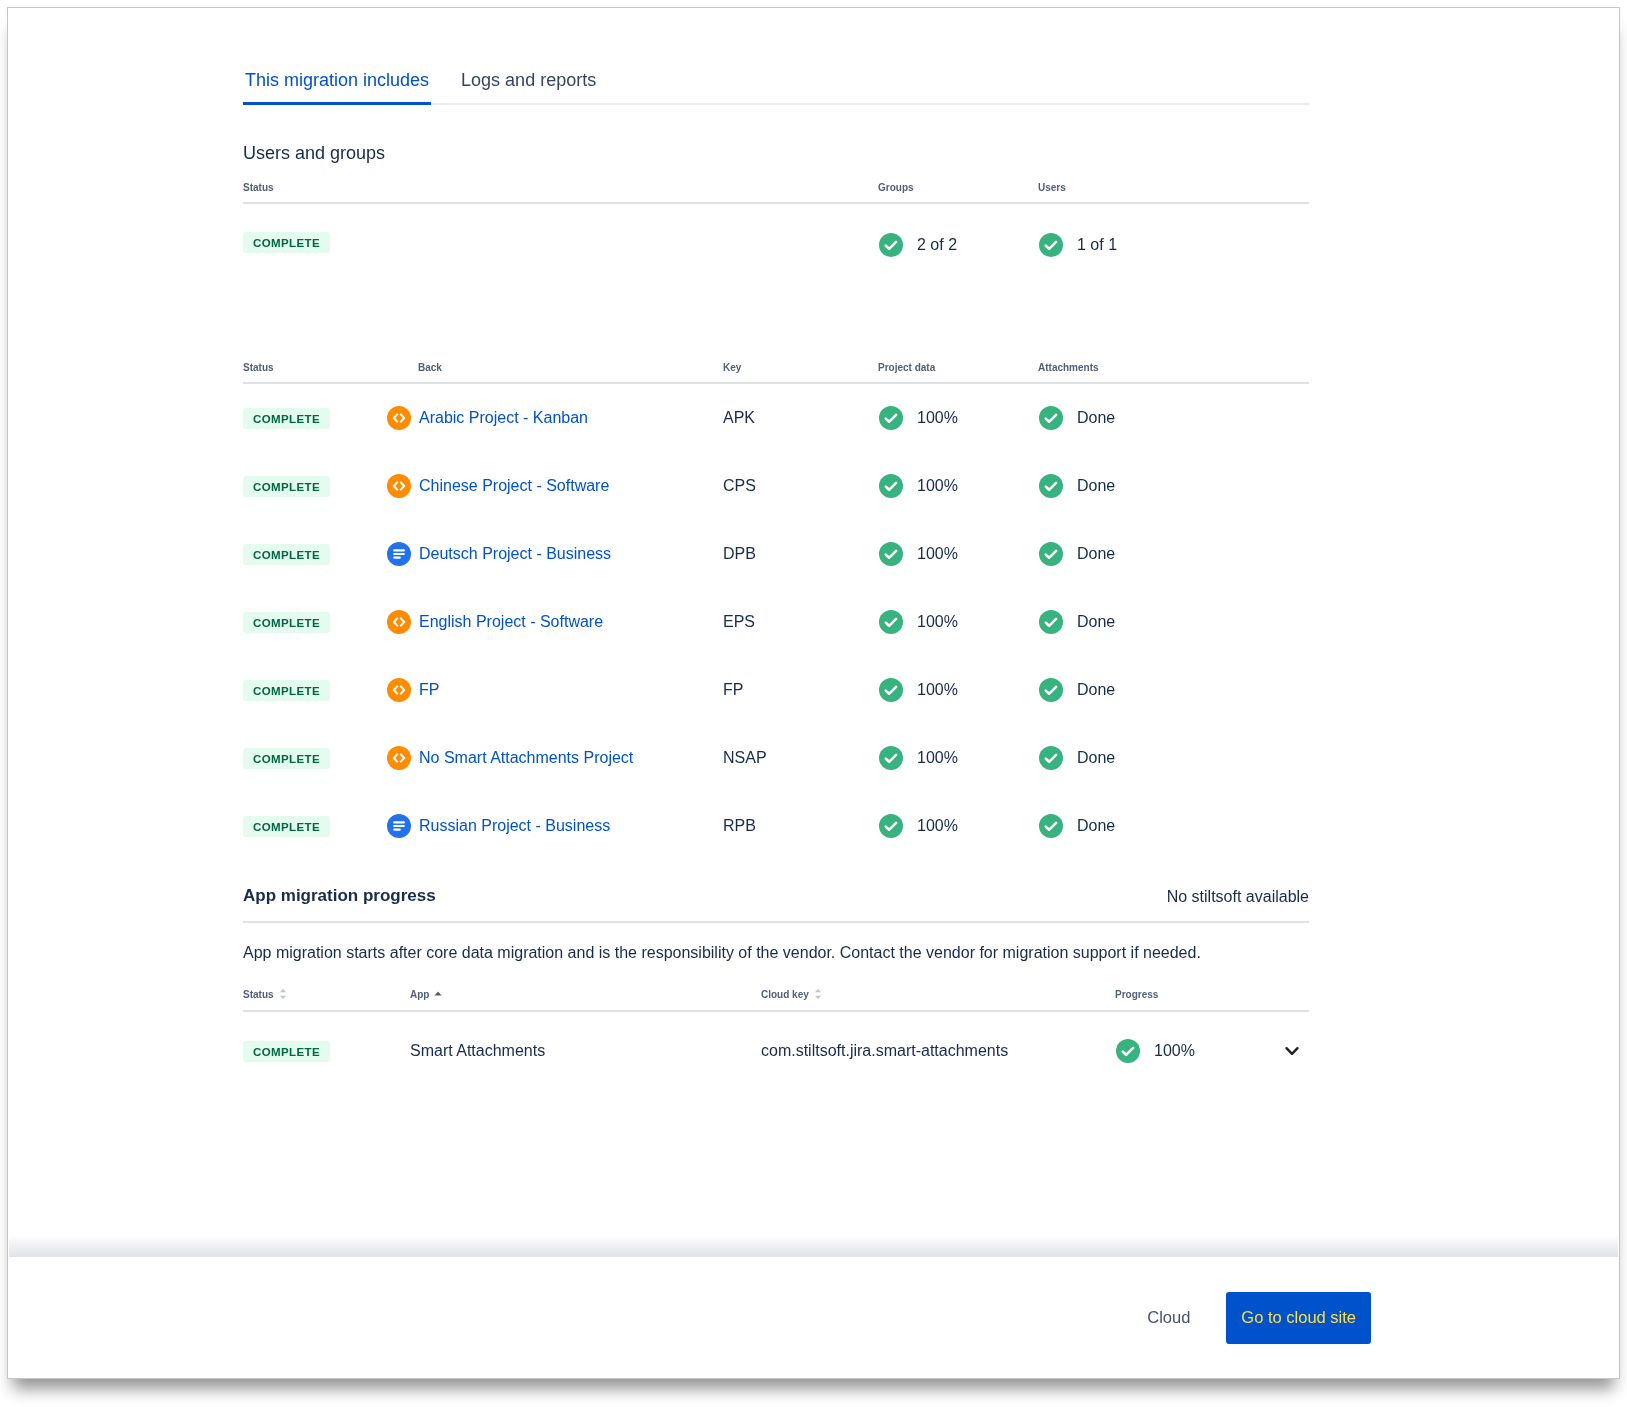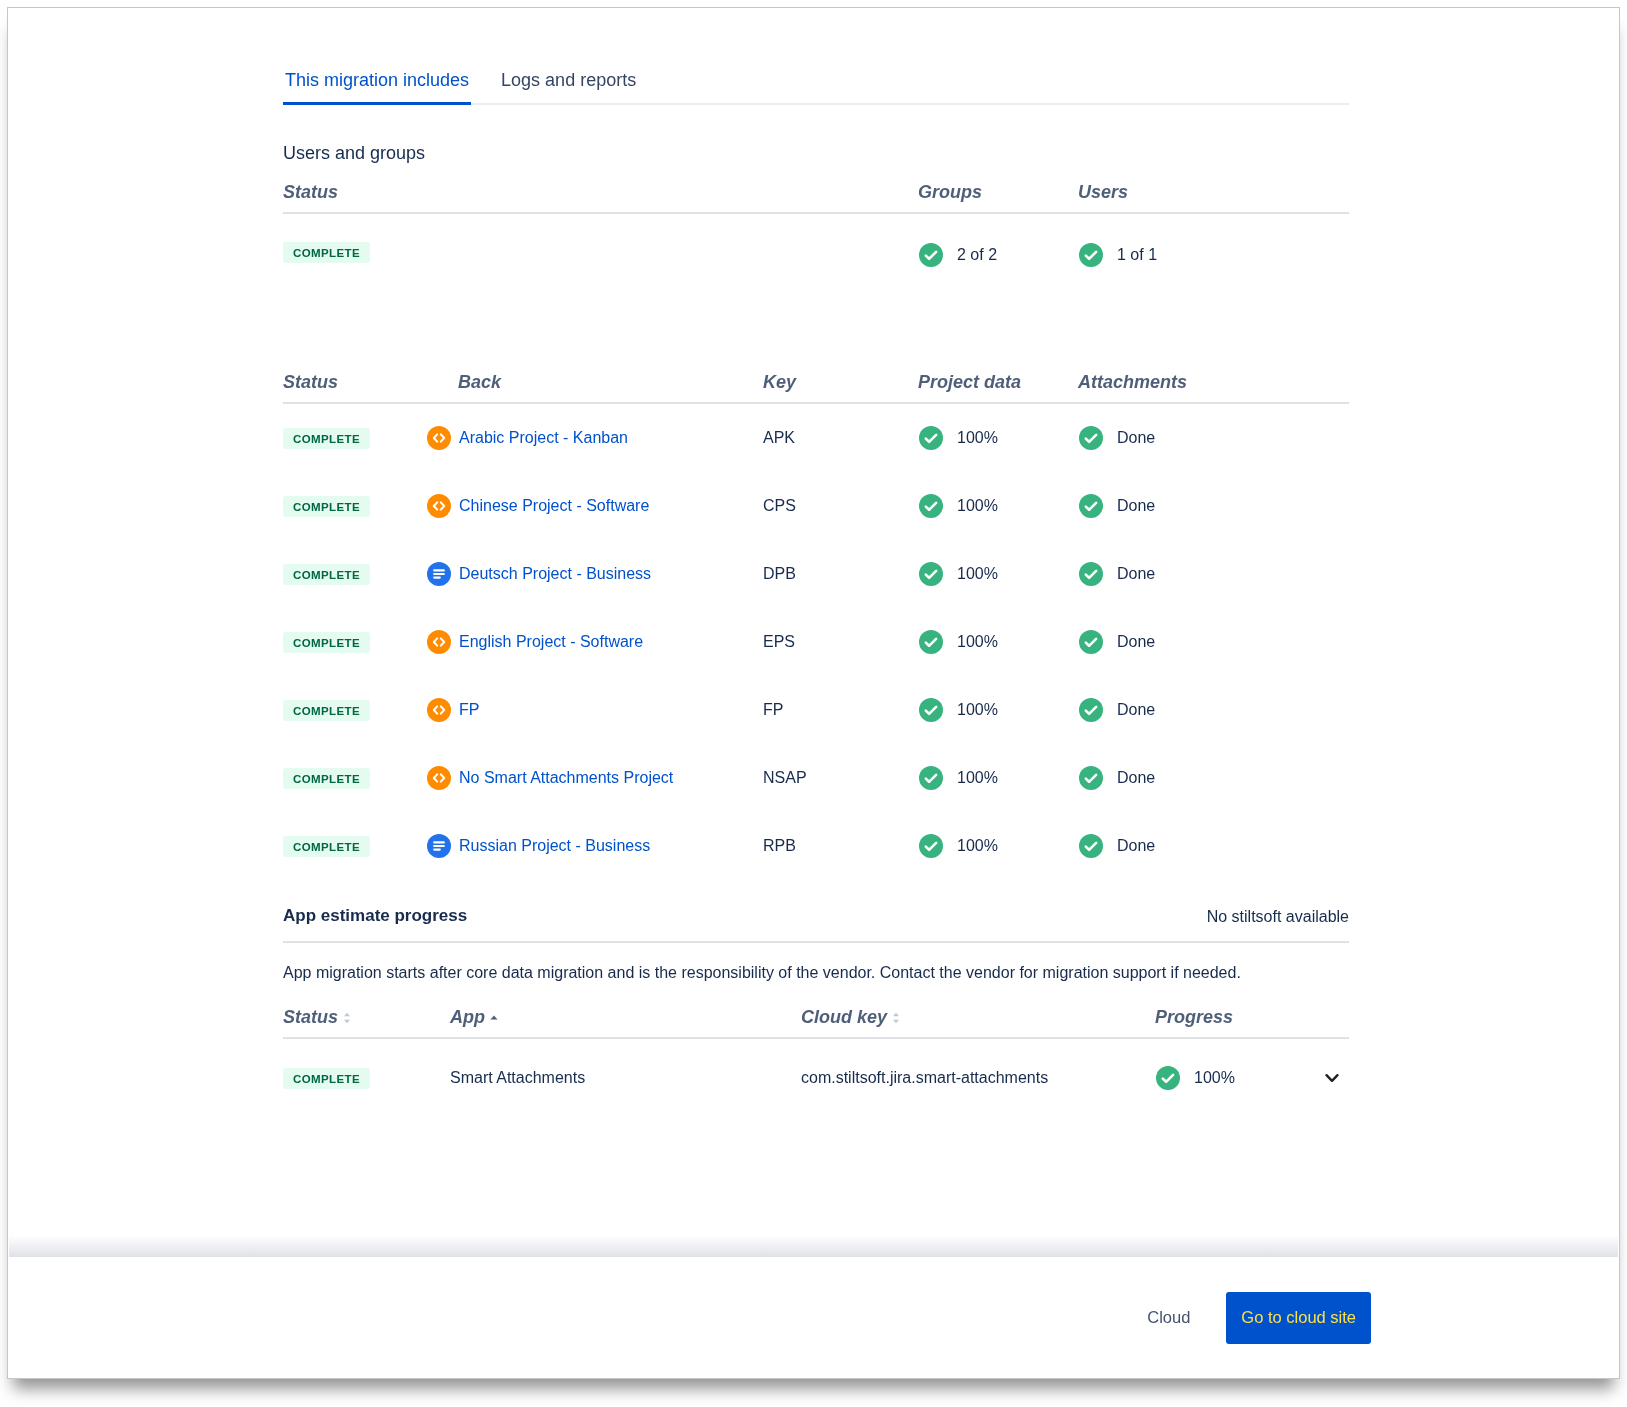--- a/index.html
+++ b/index.html
@@ -7,38 +7,37 @@
   body { font-family: "Liberation Sans", sans-serif; color: #172B4D; }
 
   .card {
     position: relative;
     margin: 7px 7px 12px 7px;
     width: 1613px;
     height: 1372px;
     background: #fff;
     border: 1px solid #c6c6c6;
     box-shadow: 0 16px 15px -6px rgba(0,0,0,0.42);
-    padding-left: 40px;
   }
 
   .content { margin-left: 235px; width: 1066px; padding-top: 62px; }
 
   
   .tabs { display: flex; gap: 28px; border-bottom: 2px solid #EBECF0; }
   .tab { font-size: 18px; font-weight: 500; color: #344563; padding: 0 2px 11px 2px; cursor: pointer; }
   .tab.active { color: #0052CC; border-bottom: 3px solid #0052CC; margin-bottom: -2px; }
 
   
   .section-title { margin-top: 38px; font-size: 18px; font-weight: 400; color: #172B4D; }
 
   
   .thead {
     display: grid; margin-top: 18px; padding-bottom: 9px;
     border-bottom: 2px solid #DFE1E6;
-    font-size: 18px; font-weight: 600; color: #505F79; font-style: italic;
+    font-size: 10px; font-weight: 600; color: #505F79;
   }
   .thead.sortable .th { cursor: pointer; }
   .th { display: flex; align-items: center; gap: 4px; }
 
   .grid-users { grid-template-columns: 635px 160px 1fr; }
   .grid-projects { grid-template-columns: 143px 337px 155px 160px 1fr; }
   .grid-projects .th-name { padding-left: 32px; }
   .grid-app { grid-template-columns: 167px 351px 354px 1fr 30px; }
 
   .trow { display: grid; align-items: center; }
@@ -343,21 +342,21 @@
             <svg class="proj-icon" viewBox="0 0 26 26" width="26" height="26">
               <circle cx="13" cy="13" r="12" fill="#36B37E"></circle>
               <path d="M7.8 13.6l3.3 3.2 7-7" stroke="#fff" stroke-width="2.6" fill="none" stroke-linecap="round" stroke-linejoin="round"></path>
             </svg>
             <span>Done</span>
           </span>
         </div>
       </div>
 
     <div class="app-head">
-      <h2 class="app-title">App estimate progress</h2>
+      <h2 class="app-title">App migration progress</h2>
       <span class="estimate">No stiltsoft available</span>
     </div>
     <p class="app-desc">App migration starts after core data migration and is the responsibility of the vendor. Contact the vendor for migration support if needed.</p>
 
     <div class="thead grid-app sortable">
       <span class="th">
         <span>Status</span>
         <svg class="sort-icon" width="10" height="14" viewBox="0 0 10 14">
             <path d="M2 5.2 5 1.8l3 3.4z" fill="#C1C7D0"></path>
             <path d="M2 8.8 5 12.2l3-3.4z" fill="#C1C7D0"></path>

